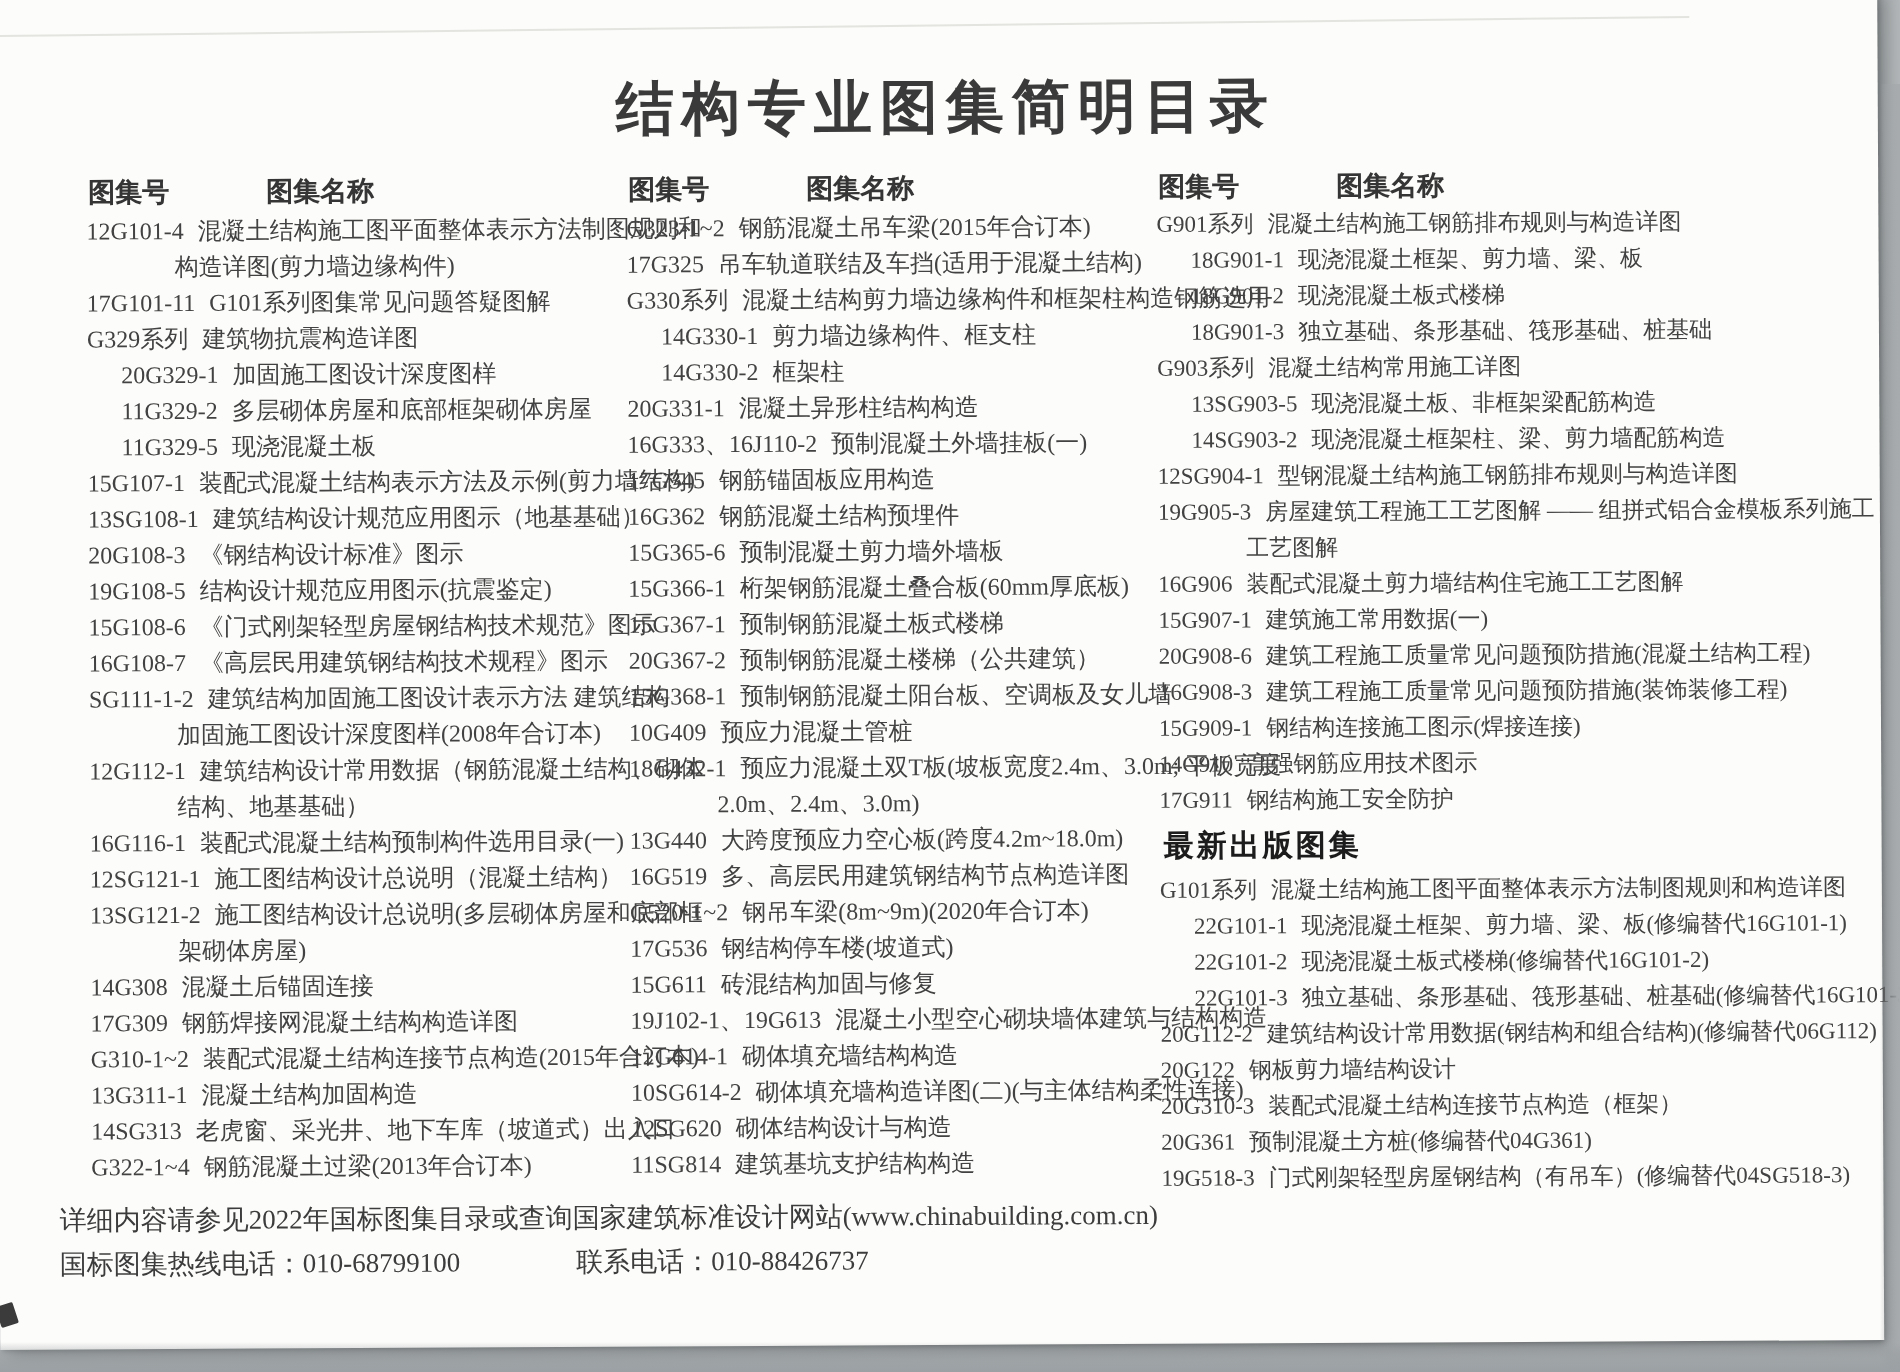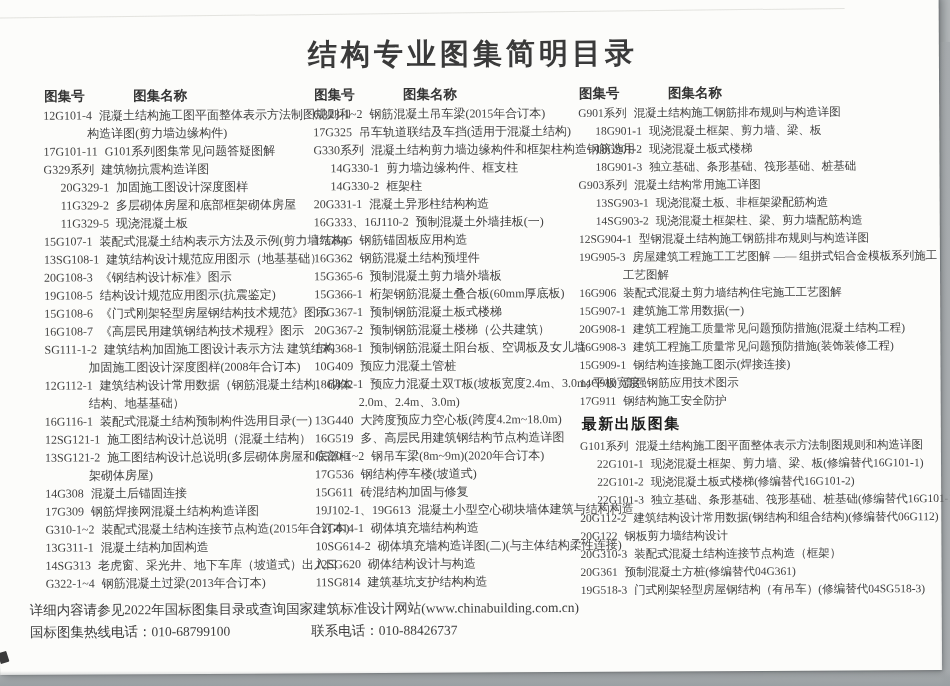--- a/index.html
+++ b/index.html
@@ -35,21 +35,21 @@
   .entry .ln{display:block;white-space:nowrap;}
   .entry .cont{padding-left:44px;}
   .entry.lvl1{padding-left:17px;}
   .num{margin-right:7px;}
   .heading{
     font-family:"Liberation Sans","DejaVu Sans",sans-serif;
     font-weight:bold;font-size:15px;color:#1c1c1c;letter-spacing:1.5px;
     line-height:24px;padding:2px 0 1px 2px;
   }
   .footer{position:absolute;left:30px;top:603px;font-size:13.5px;color:#3c3c3c;line-height:22px;white-space:nowrap;}
-  .footer .gap{margin-left:81px;text-align:right;}
+  .footer .gap{margin-left:58px;text-align:right;}
   .ink-mark{
     position:absolute;left:-1px;top:652px;width:9px;height:11px;
     background:#3b3b3b;border-radius:1px;transform:rotate(-18deg);
   }
   .right-shade{
     position:absolute;right:0;top:42px;bottom:0;width:10px;
     background:linear-gradient(90deg,rgba(170,174,176,0) 0%,rgba(160,164,167,.55) 45%,#a7abae 100%);
   }
   .bottom-shade{
     position:absolute;left:0;right:0;bottom:0;height:15px;
@@ -240,40 +240,40 @@
       <div class="entry lvl1">
         <span class="ln"><span class="num">18G901-2</span><span>现浇混凝土板式楼梯</span></span>
       </div>
       <div class="entry lvl1">
         <span class="ln"><span class="num">18G901-3</span><span>独立基础、条形基础、筏形基础、桩基础</span></span>
       </div>
       <div class="entry">
         <span class="ln"><span class="num">G903系列</span><span>混凝土结构常用施工详图</span></span>
       </div>
       <div class="entry lvl1">
-        <span class="ln"><span class="num">13SG903-1</span><span>现浇混凝土板、非框架梁配筋构造</span></span>
+        <span class="ln"><span class="num">13SG903-5</span><span>现浇混凝土板、非框架梁配筋构造</span></span>
       </div>
       <div class="entry lvl1">
         <span class="ln"><span class="num">14SG903-2</span><span>现浇混凝土框架柱、梁、剪力墙配筋构造</span></span>
       </div>
       <div class="entry">
         <span class="ln"><span class="num">12SG904-1</span><span>型钢混凝土结构施工钢筋排布规则与构造详图</span></span>
       </div>
       <div class="entry">
         <span class="ln"><span class="num">19G905-3</span><span>房屋建筑工程施工工艺图解 —— 组拼式铝合金模板系列施工</span></span>
         <span class="ln cont">工艺图解</span>
       </div>
       <div class="entry">
         <span class="ln"><span class="num">16G906</span><span>装配式混凝土剪力墙结构住宅施工工艺图解</span></span>
       </div>
       <div class="entry">
         <span class="ln"><span class="num">15G907-1</span><span>建筑施工常用数据(一)</span></span>
       </div>
       <div class="entry">
-        <span class="ln"><span class="num">20G908-1</span><span>建筑工程施工质量常见问题预防措施(混凝土结构工程)</span></span>
+        <span class="ln"><span class="num">20G908-6</span><span>建筑工程施工质量常见问题预防措施(混凝土结构工程)</span></span>
       </div>
       <div class="entry">
         <span class="ln"><span class="num">16G908-3</span><span>建筑工程施工质量常见问题预防措施(装饰装修工程)</span></span>
       </div>
       <div class="entry">
         <span class="ln"><span class="num">15G909-1</span><span>钢结构连接施工图示(焊接连接)</span></span>
       </div>
       <div class="entry">
         <span class="ln"><span class="num">14G910</span><span>高强钢筋应用技术图示</span></span>
       </div>

